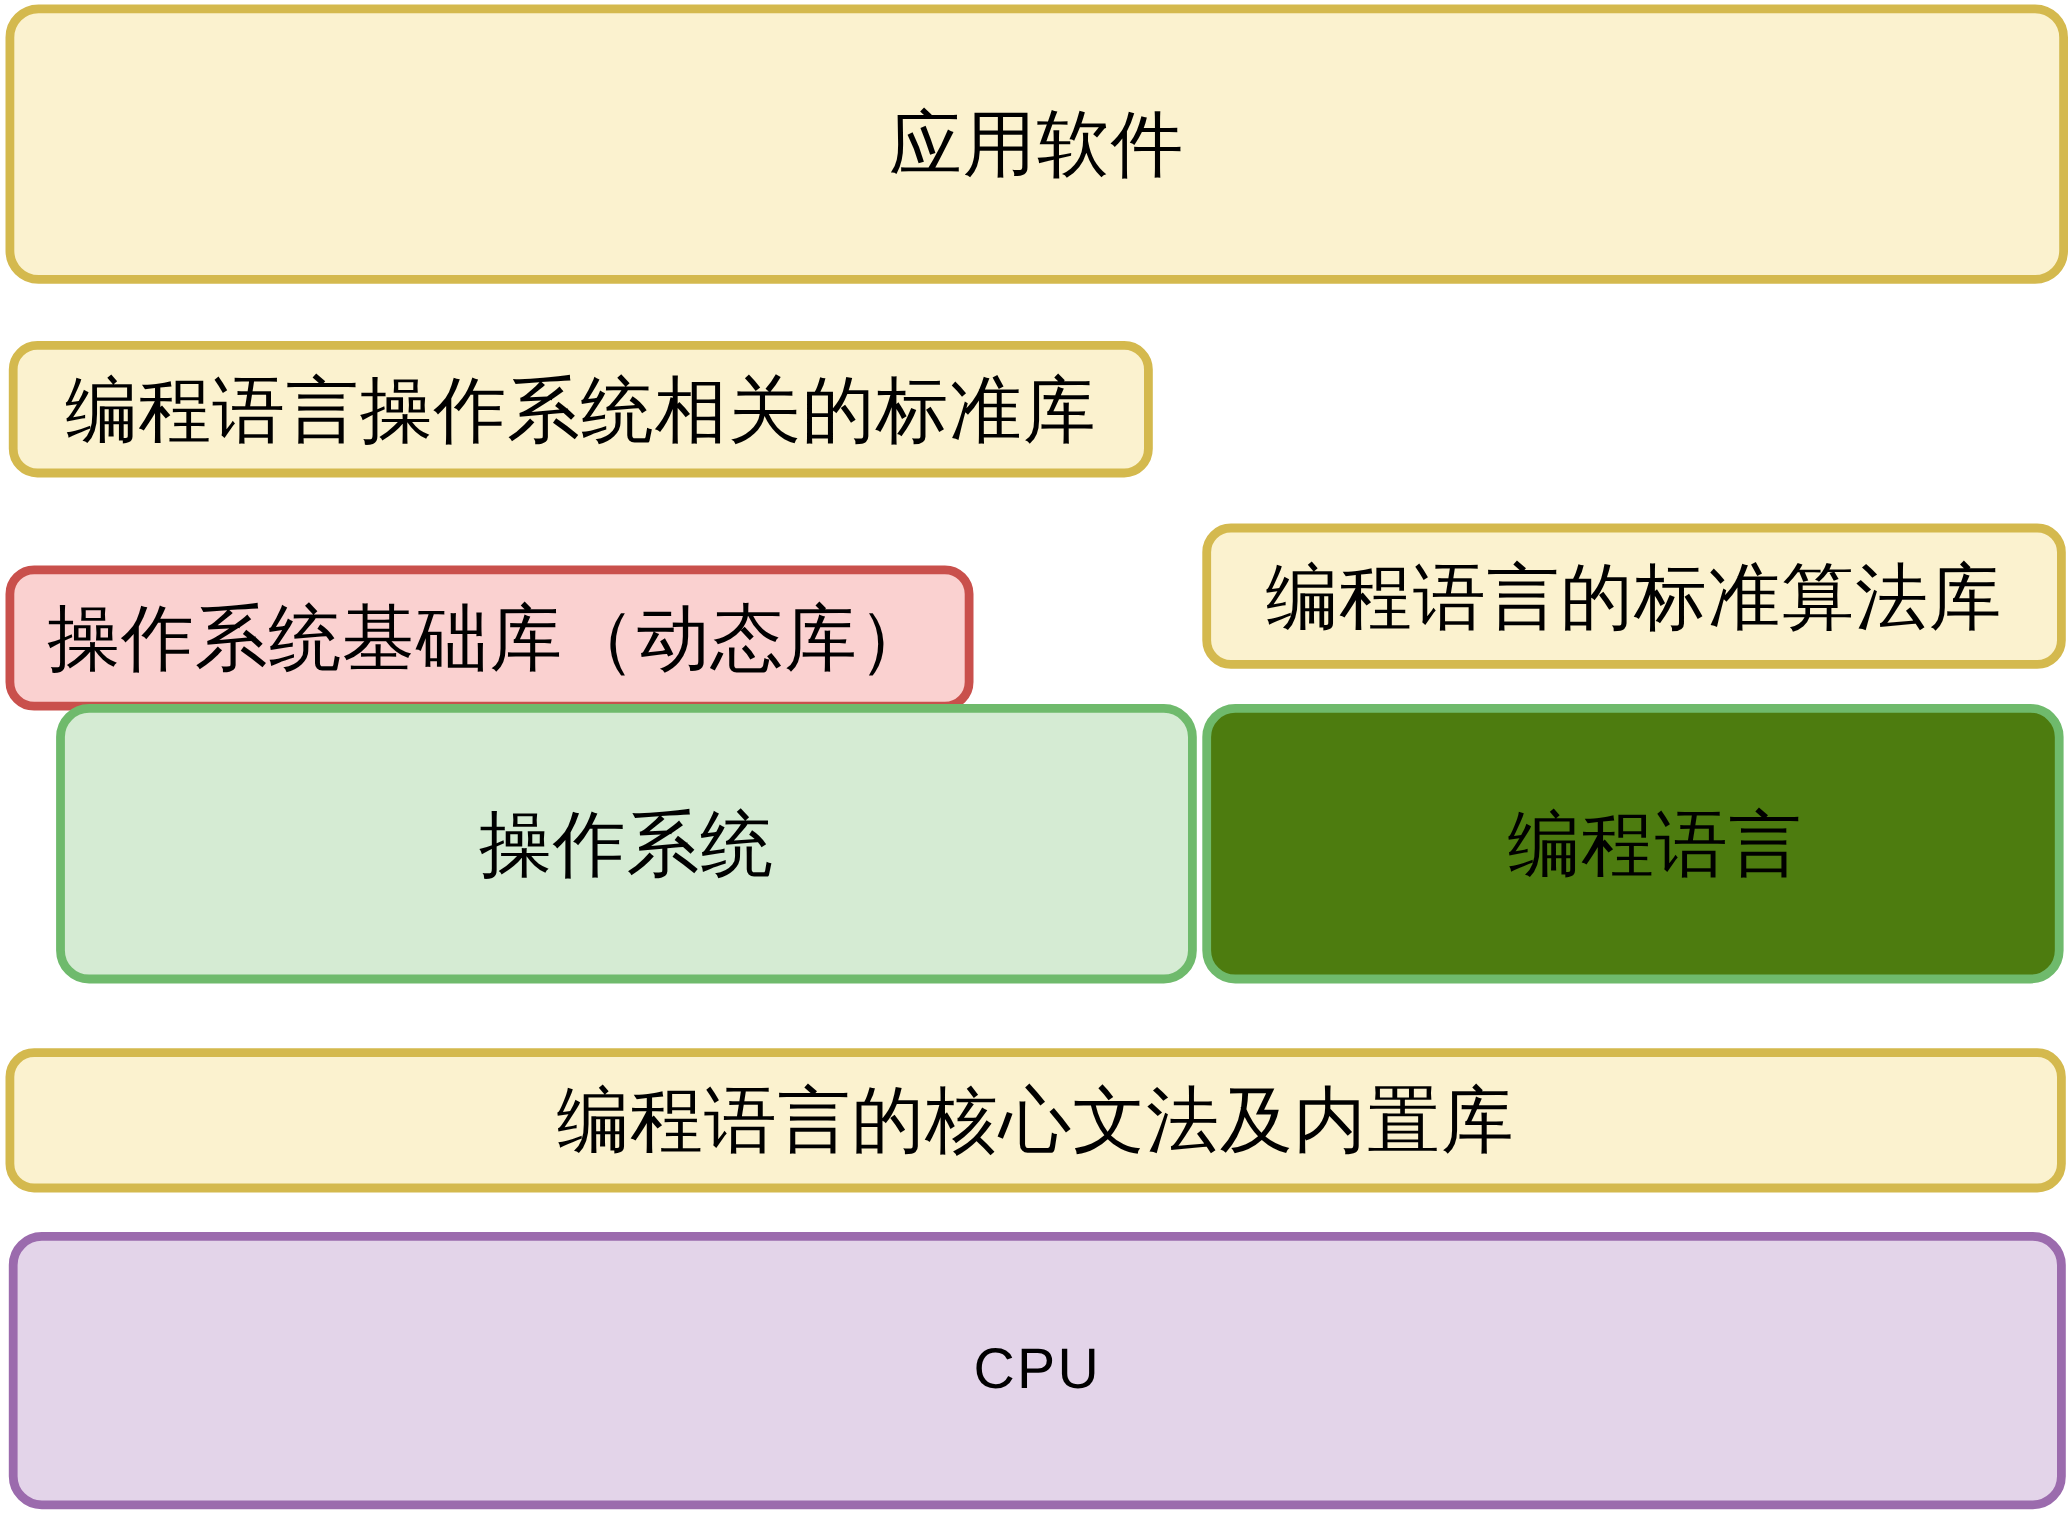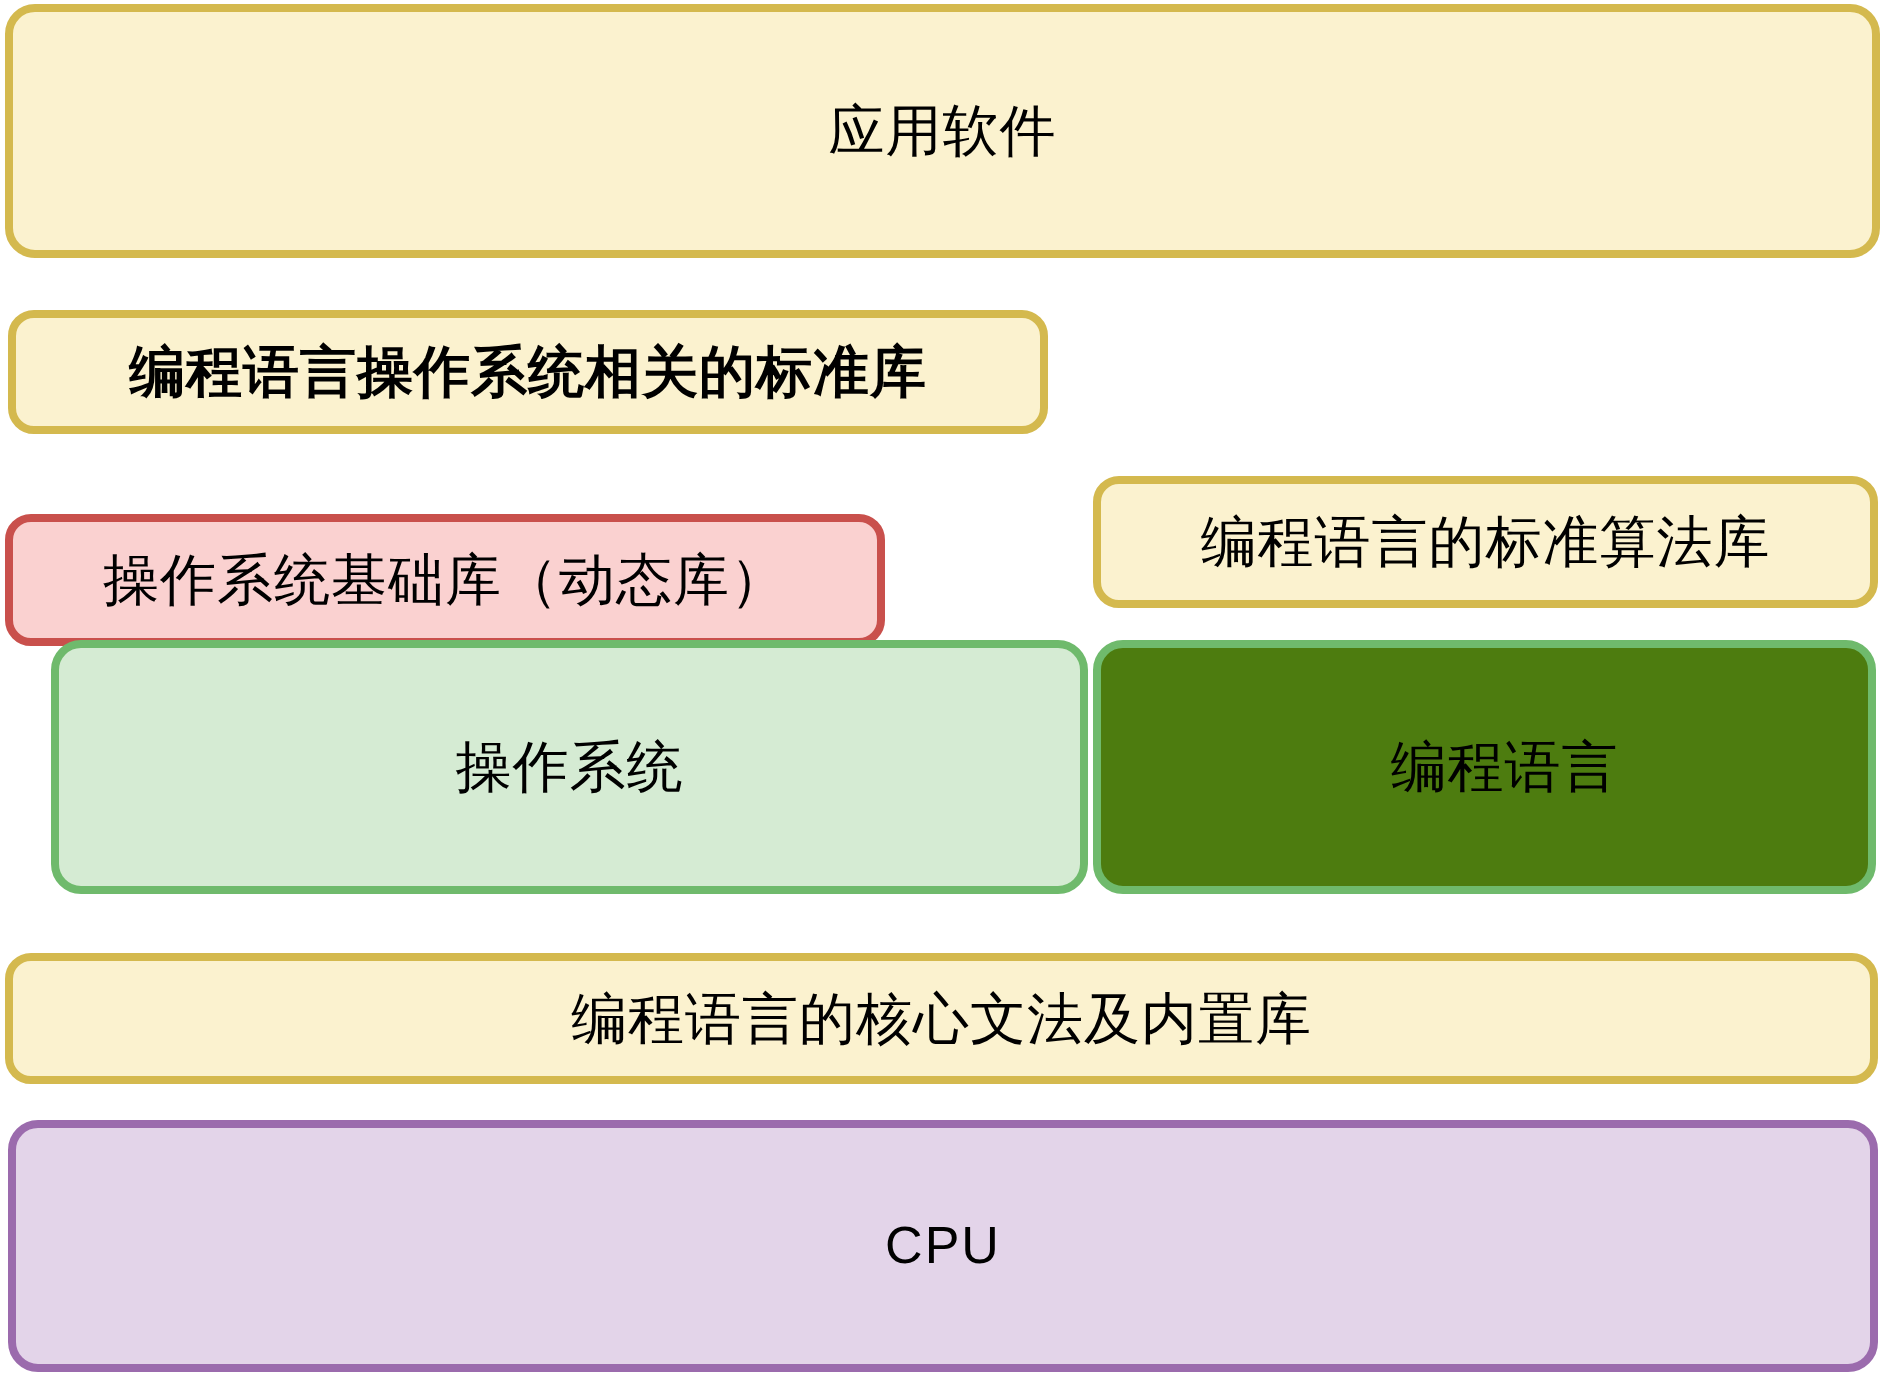--- a/index.html
+++ b/index.html
@@ -19,21 +19,21 @@
     position: absolute;
     box-sizing: border-box;
     border: 8px solid #000;
     border-radius: 30px;
     display: flex;
     align-items: center;
     justify-content: center;
   }
   .box .label {
     color: #000000;
-    font-size: 56px;
+    font-size: 66px;
     line-height: 1.1;
     white-space: nowrap;
     letter-spacing: 1px;
     text-align: center;
   }
   
   #box-app            { left: 5px;    top: 4px;    width: 1875px; height: 254px; }
   #box-lang-os-stdlib { left: 8px;    top: 310px;  width: 1040px; height: 124px; border-radius: 26px; }
   #box-os-base-lib    { left: 5px;    top: 474px;  width: 880px;  height: 132px; border-radius: 26px; margin-top: 40px; }
   #box-lang-std-algo  { left: 1093px; top: 476px;  width: 785px;  height: 132px; border-radius: 26px; }
@@ -45,21 +45,21 @@
 </style>
 </head>
 <body>
 
 <div id="canvas">
 
   <div class="box" id="box-app" style="background-color: rgb(251, 242, 207); border-color: rgb(212, 185, 78);">
     <span class="label">应用软件</span>
   </div>
 
-  <div class="box" id="box-lang-os-stdlib" style="background-color: rgb(251, 242, 207); border-color: rgb(212, 185, 78); font-weight: bold;">
+  <div class="box" id="box-lang-os-stdlib" style="background-color: rgb(251, 242, 207); border-color: rgb(212, 185, 78);">
     <span class="label">编程语言操作系统相关的标准库</span>
   </div>
 
   <div class="box" id="box-os-base-lib" style="background-color: rgb(250, 209, 208); border-color: rgb(201, 80, 76);">
     <span class="label">操作系统基础库（动态库）</span>
   </div>
 
   <div class="box" id="box-lang-std-algo" style="background-color: rgb(251, 242, 207); border-color: rgb(212, 185, 78);">
     <span class="label">编程语言的标准算法库</span>
   </div>

